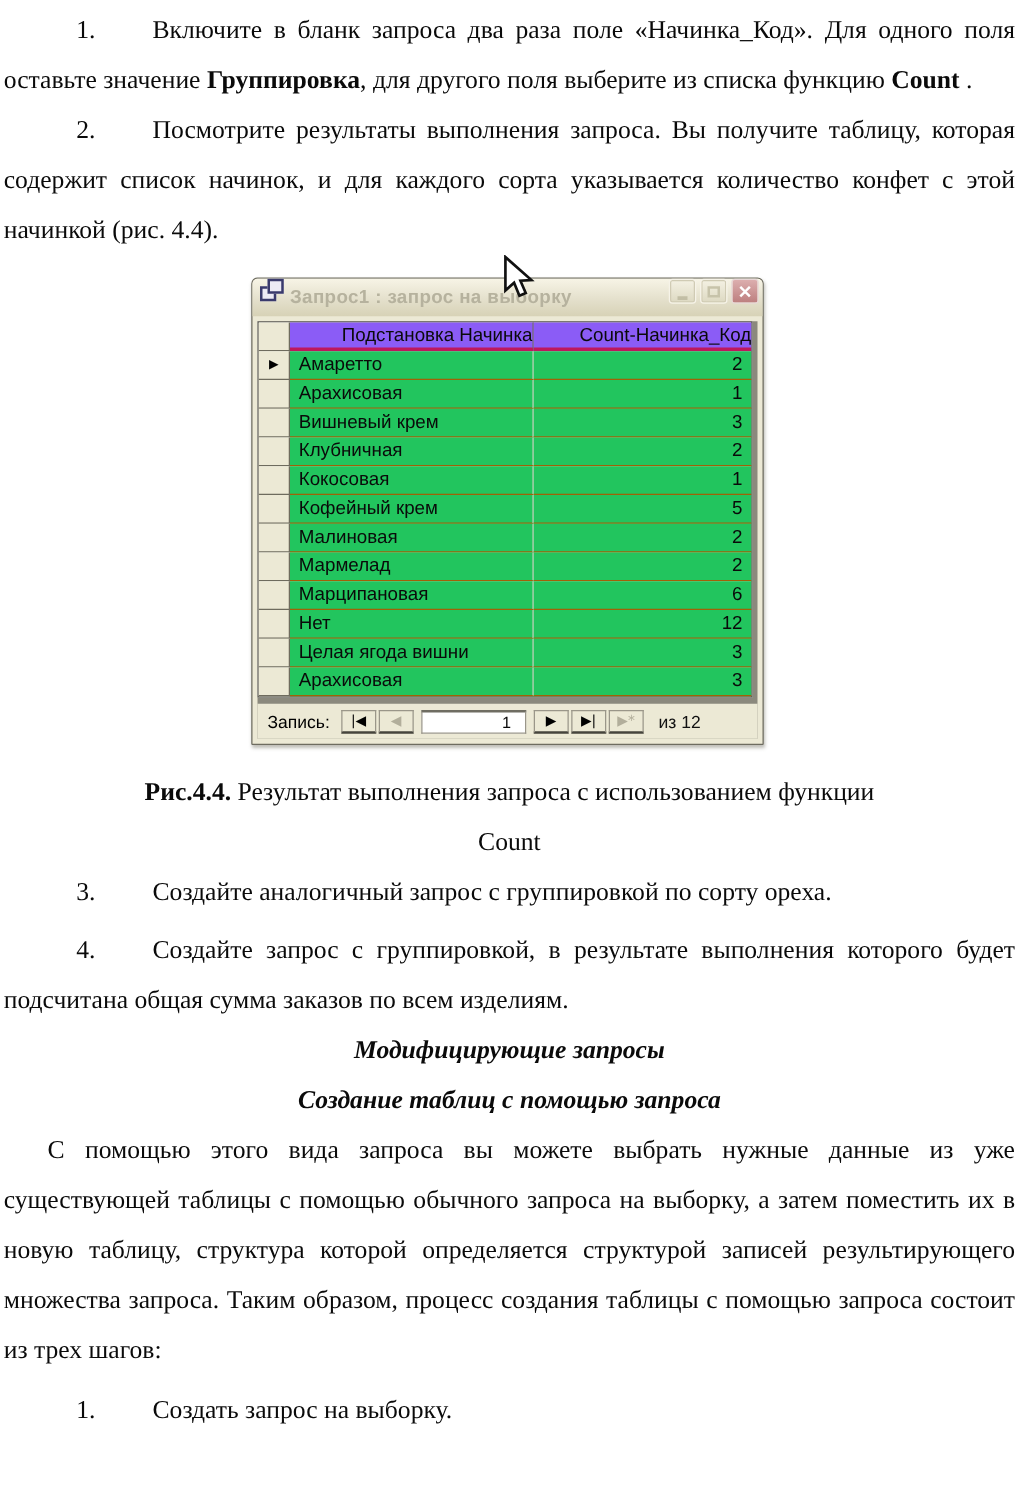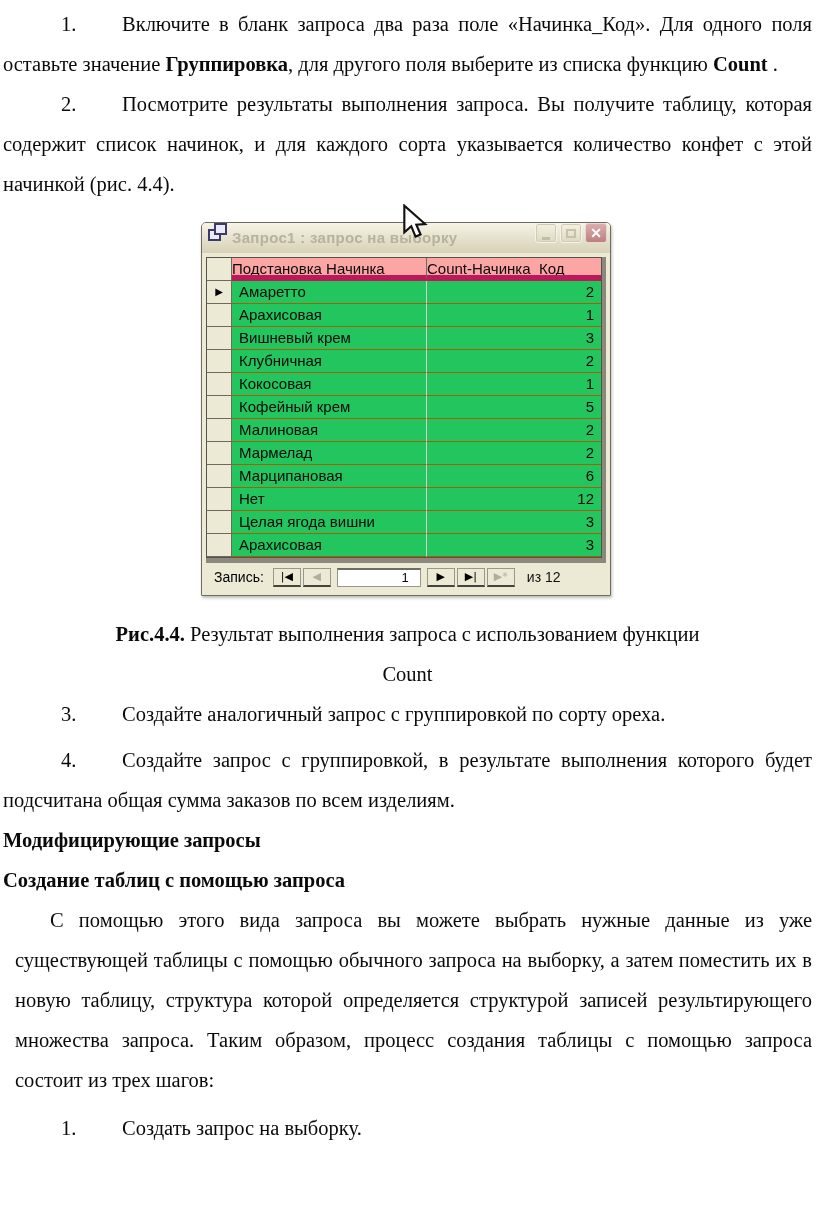--- a/index.html
+++ b/index.html
@@ -1,22 +1,22 @@
 <!DOCTYPE html>
 <html><head>
 <meta charset="utf-8">
 <style>
   html,body{margin:0;padding:0;background:#fff;}
   .page{position:relative;width:816px;height:1205px;background:#ffffff;overflow:hidden;
     box-sizing:border-box;padding:4px 4px 0 3px;
     font-family:"Liberation Serif",serif;font-size:20.5px;line-height:40px;color:#0a0a0a;}
   .para{margin:0;text-align:justify;}
   .num{display:inline-block;margin-left:58px;width:61px;}
-  .bold-head{margin:0;font-weight:bold;text-align:left;}
-  .indent{text-indent:35px;margin-left:12px;}
+  .bold-head{margin:0;font-weight:bold;text-align:center;font-style:italic;}
+  .indent{text-indent:35px;}
   .gap-top{margin-top:6px;}
   .gap-top8{margin-top:8px;}
   .caption{margin:0;text-align:center;}
   b{font-weight:bold;}
 
   
   .figure{position:relative;height:410px;}
   .xp-window{position:absolute;left:198px;top:18px;width:408px;height:372px;
     background:#ece9d5;border:1px solid #6e6c60;border-radius:5px 5px 1px 1px;
     box-shadow:1px 2px 3px rgba(110,108,95,.45);}
@@ -34,22 +34,22 @@
   .glyph-min{width:8px;height:3px;background:#c2be a5;background:#c2bea5;margin-top:10px;}
   .glyph-max{width:10px;height:9px;border:2px solid #c7c3aa;box-sizing:border-box;background:transparent;}
   .tb-close{background:linear-gradient(#dcaeae,#bd7f7f);border:1px solid #e7d6d6;
     color:#fff;font:bold 14px/1 "Liberation Sans",sans-serif;}
   .win-body{position:absolute;left:4px;right:4px;top:34px;bottom:4px;background:#8b897d;}
   .datasheet{position:absolute;left:0;top:0;width:396px;background:#fff;border:1px solid #55534a;box-sizing:border-box;}
   .tr{display:flex;height:23px;}
   .sel{width:25px;box-sizing:border-box;background:#ece9d5;border-right:1px solid #6e6b5e;
     border-bottom:1px solid #6e6b5e;display:flex;align-items:center;justify-content:center;flex:0 0 auto;}
   .marker{font-size:10px;line-height:1;color:#000;font-family:"DejaVu Sans",sans-serif;}
-  .th{box-sizing:border-box;background:#fca5a5;border-right:1px solid #6e6b5e;border-bottom:6px solid #be185d;
-    font:15px/22px "Liberation Sans",sans-serif;text-align:left;white-space:nowrap;overflow:hidden;}
+  .th{box-sizing:border-box;background:#8b5cf6;border-right:1px solid #6e6b5e;border-bottom:3px solid #be185d;
+    font:15px/22px "Liberation Sans",sans-serif;text-align:right;white-space:nowrap;overflow:hidden;}
   .td{box-sizing:border-box;background:#22c55e;border-right:1px solid #d3d0c3;border-bottom:1px solid #a16207;
     font:15px/22px "Liberation Sans",sans-serif;padding:0 7px;white-space:nowrap;overflow:hidden;}
   .col1{width:195px;}
   .col2{width:174px;border-right:none;}
   .td.col2{text-align:right;}
   .navbar{position:absolute;left:0;right:0;bottom:0;height:28px;background:#ece9d5;
     display:flex;align-items:center;padding-left:8px;font:14px "Liberation Sans",sans-serif;gap:2px;}
   .nav-label{margin-right:7px;color:#000000;}
   .nav-btn{height:19px;min-width:28px;box-sizing:border-box;background:#ece9d5;
     border:1px solid #9a9689;border-bottom:2px solid #45443c;

